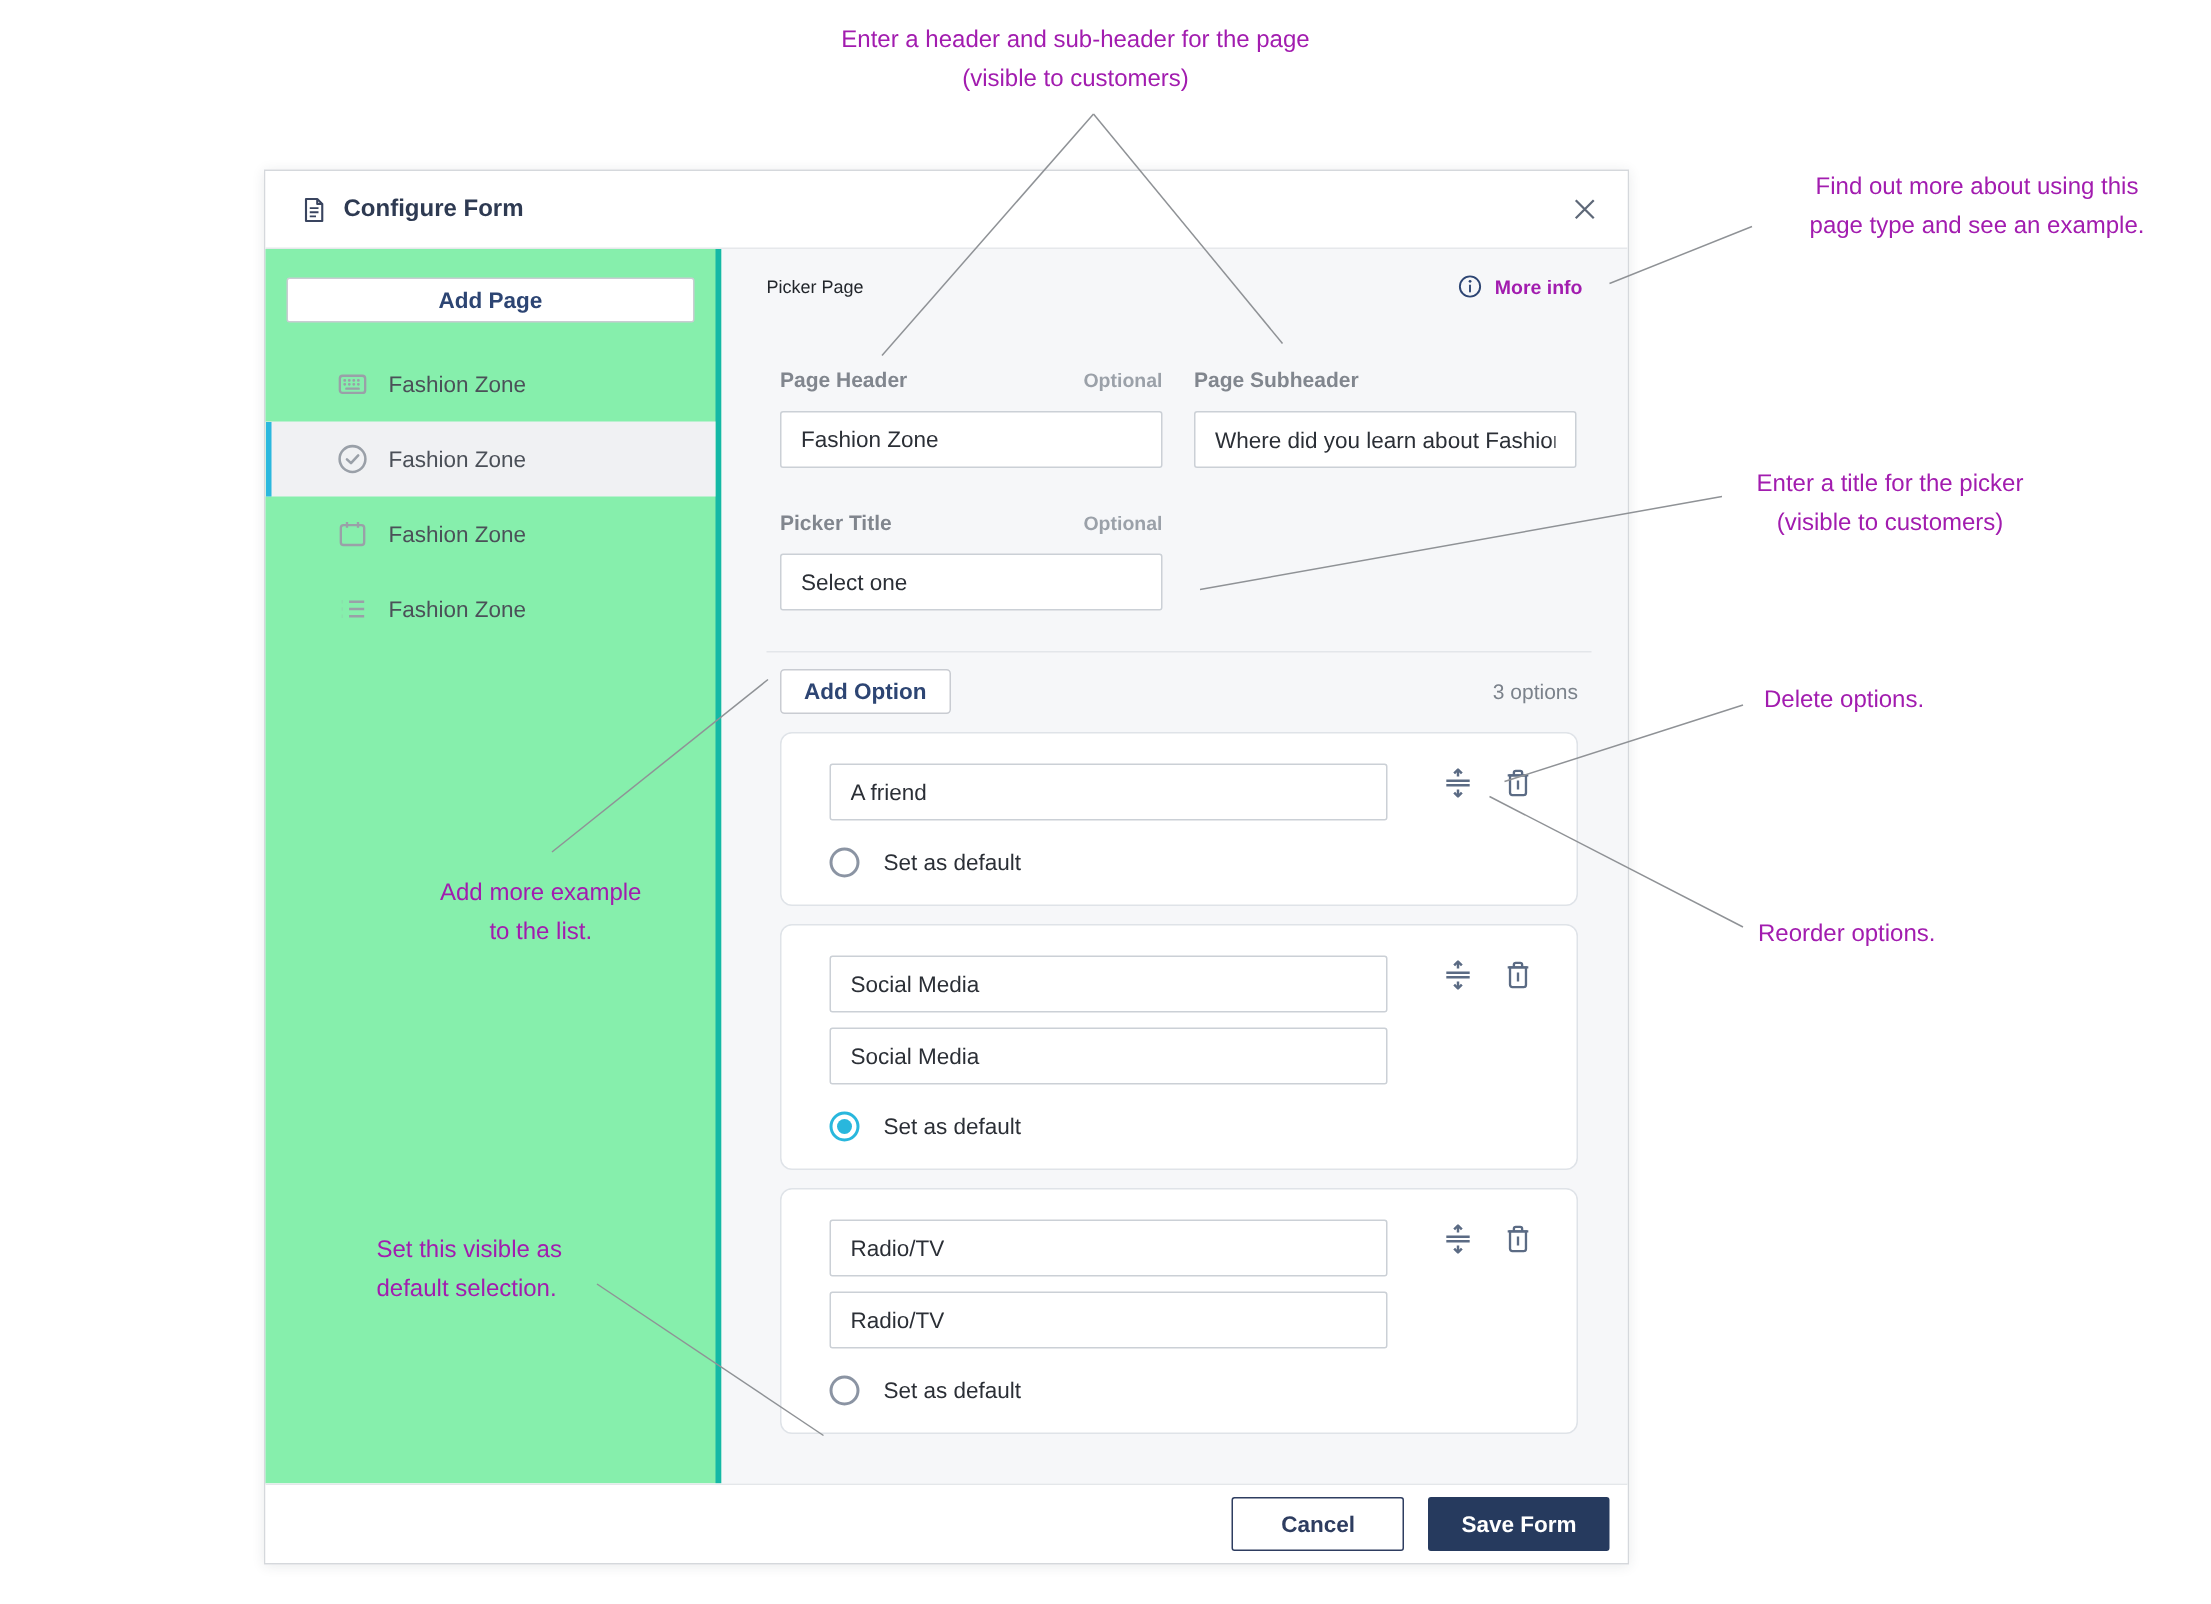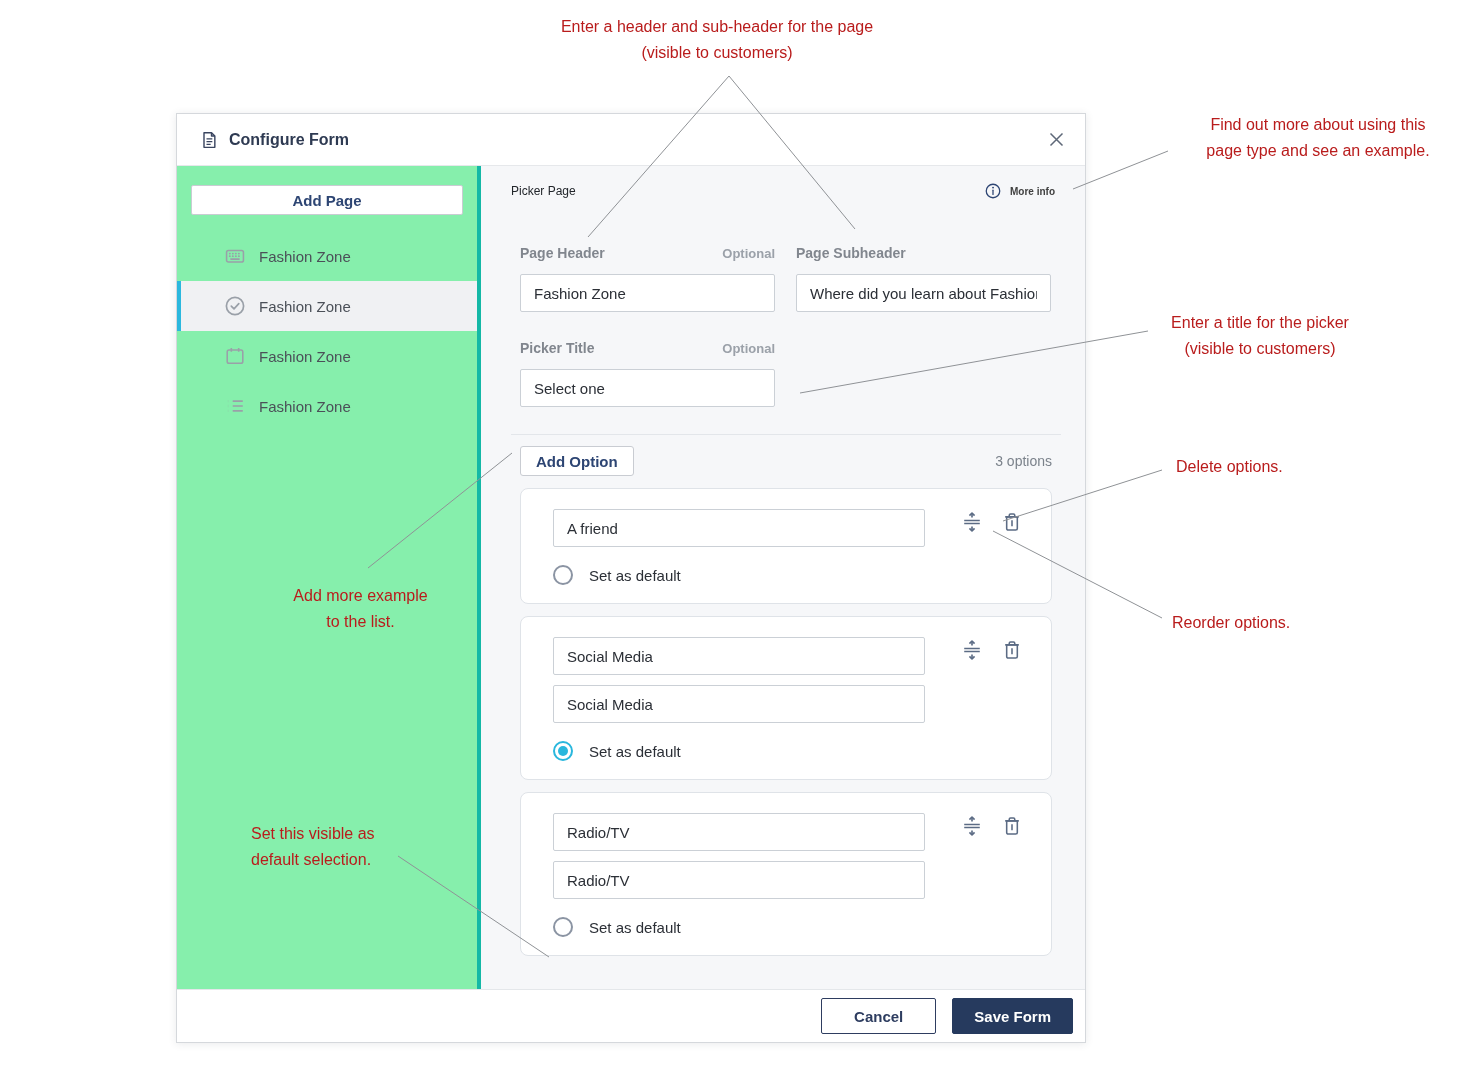--- a/index.html
+++ b/index.html
@@ -29,21 +29,21 @@
   .side-item .s-icon { width: 24px; height: 24px; margin-right: 12px; flex: 0 0 24px;
                        display: flex; align-items: center; justify-content: center; }
   .side-item.selected { background: #f0f1f3; box-shadow: inset 4px 0 0 #2bb8de; }
   .side-item:first-of-type { margin-top: 11px; }
 
   
   .main { flex: 1 1 auto; background: #f6f7f9; padding: 16px 30px 0 30px; overflow: hidden; }
   .title-row { display: flex; align-items: center; }
   .page-heading { font-size: 12px; font-weight: normal; color: #22262b; }
   .more-info { margin-left: auto; display: flex; align-items: center; gap: 8px; cursor: pointer; }
-  .more-info span { font-size: 10px; font-weight: bold; color: #404040; }
+  .more-info span { font-size: 13px; font-weight: bold; color: #a21caf; }
   .inner { margin-left: 9px; margin-right: 3px; }
 
   .fields-grid { display: flex; gap: 21px; margin-top: 45px; }
   .field-col { width: 255px; }
   .label-row { display: flex; align-items: baseline; margin-bottom: 13px; }
   .f-label { font-size: 14px; font-weight: bold; color: #81868e; }
   .optional { margin-left: auto; font-size: 13px; font-weight: bold; color: #9ba1a9; }
   .tb { width: 100%; height: 38px; border: 1px solid #cbd0d6; border-radius: 2px; background: #fff;
         padding: 0 13px; font-family: inherit; font-size: 15px; color: #2b2f36; }
   .picker-block { margin-top: 28px; width: 255px; }
@@ -70,21 +70,21 @@
   .opt-icons { position: absolute; top: 22px; right: 28px; display: flex; gap: 18px; }
   .opt-icons .ic { width: 22px; height: 22px; cursor: pointer; }
 
   
   .btn-cancel { height: 36px; padding: 0 32px; background: #fff; border: 1px solid #2e3d60; border-radius: 2px;
                 font-family: inherit; font-size: 15px; font-weight: bold; color: #2e3d60; cursor: pointer; }
   .btn-save { height: 36px; padding: 0 21px; background: #263a5e; border: 1px solid #263a5e; border-radius: 2px;
               font-family: inherit; font-size: 15px; font-weight: bold; color: #fff; cursor: pointer; }
 
   
-  .ann { position: absolute; font-size: 16px; line-height: 26px; color: #b91c1c; }
+  .ann { position: absolute; font-size: 16px; line-height: 26px; color: #a21caf; }
   .ann.center { text-align: center; }
   .lines-overlay { position: absolute; left: 0; top: 0; width: 1474px; height: 1069px; pointer-events: none; }
 </style>
 </head>
 <body>
 
 <div class="canvas">
 
   <div class="dialog">
 

